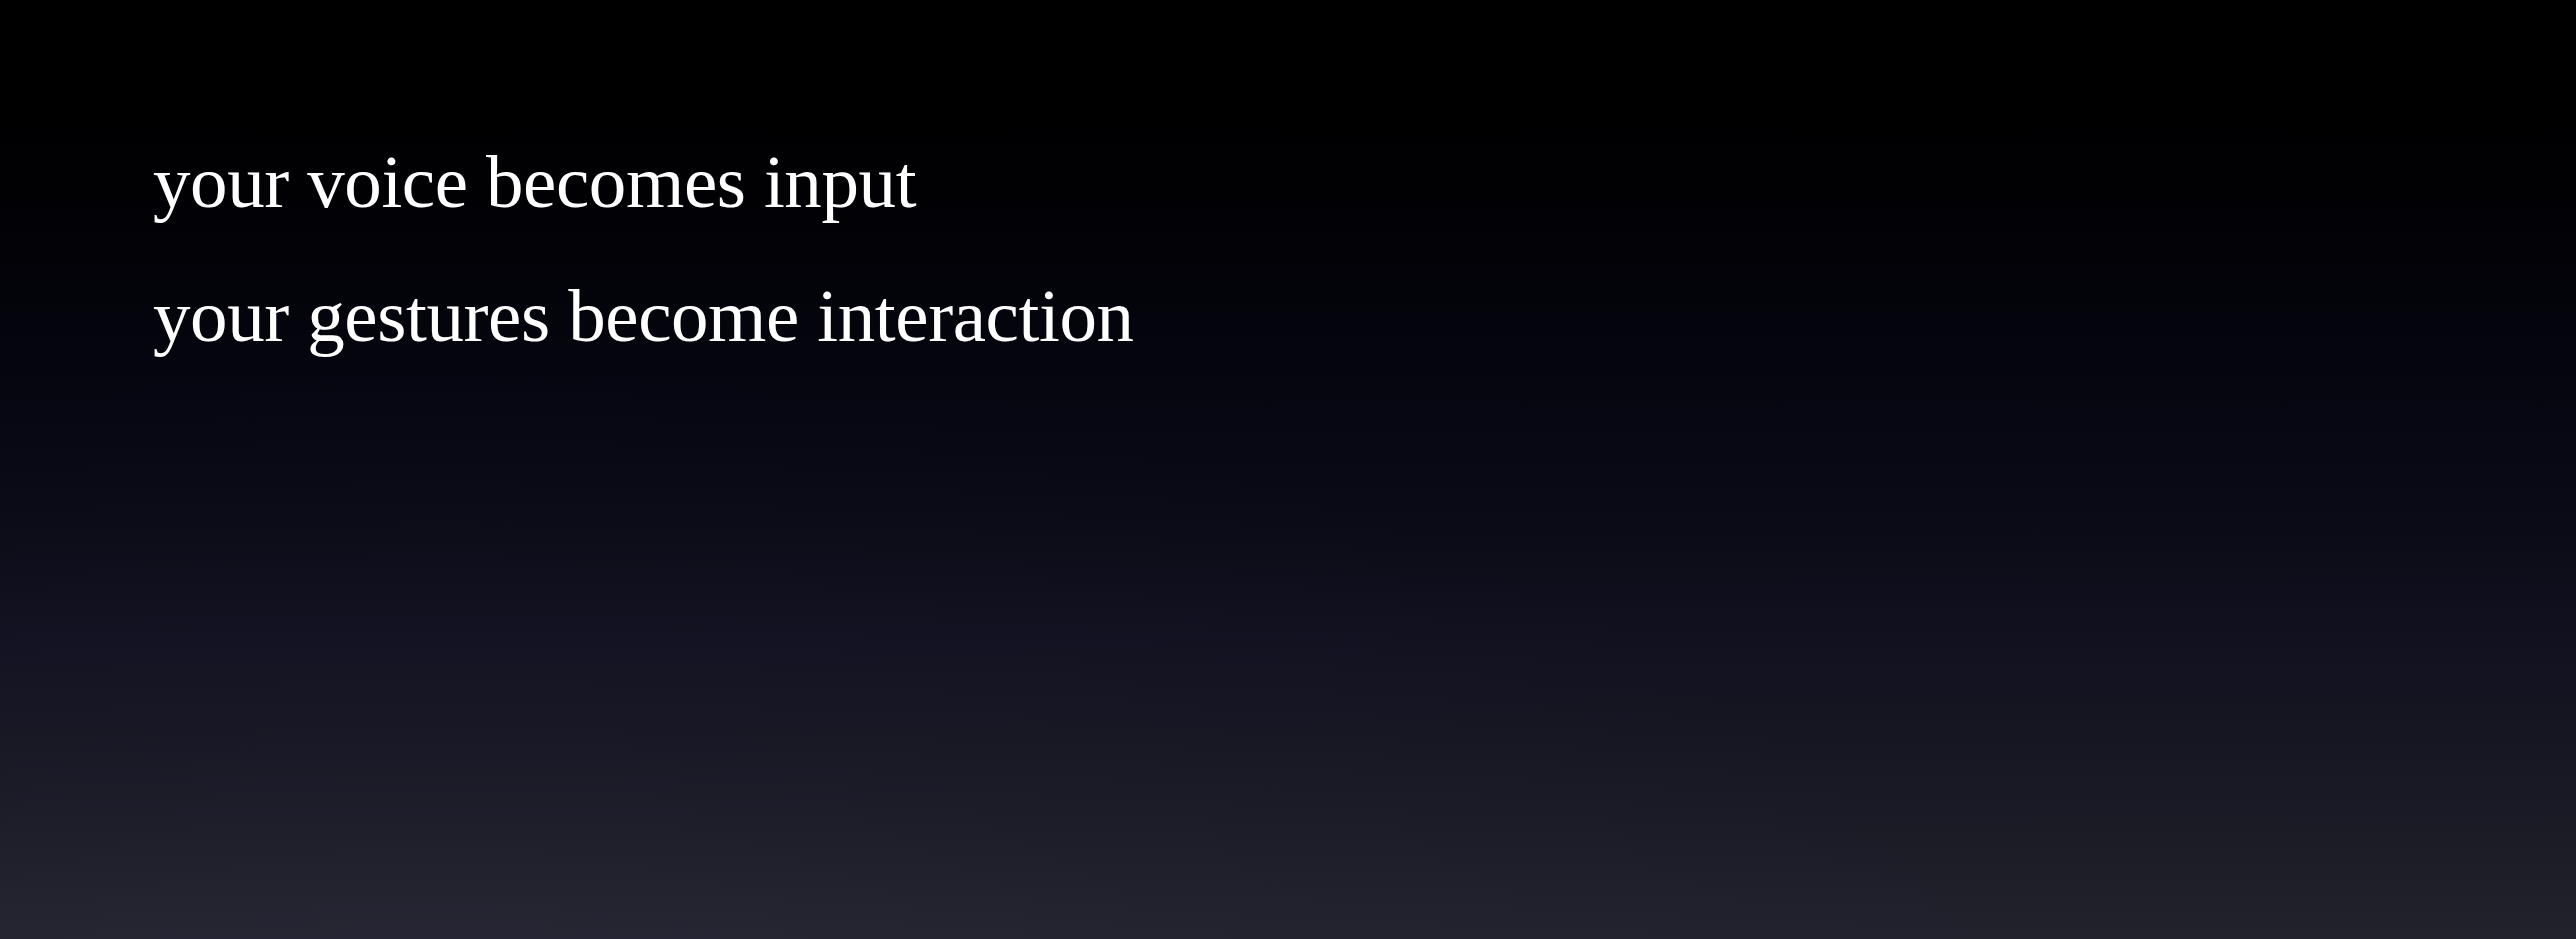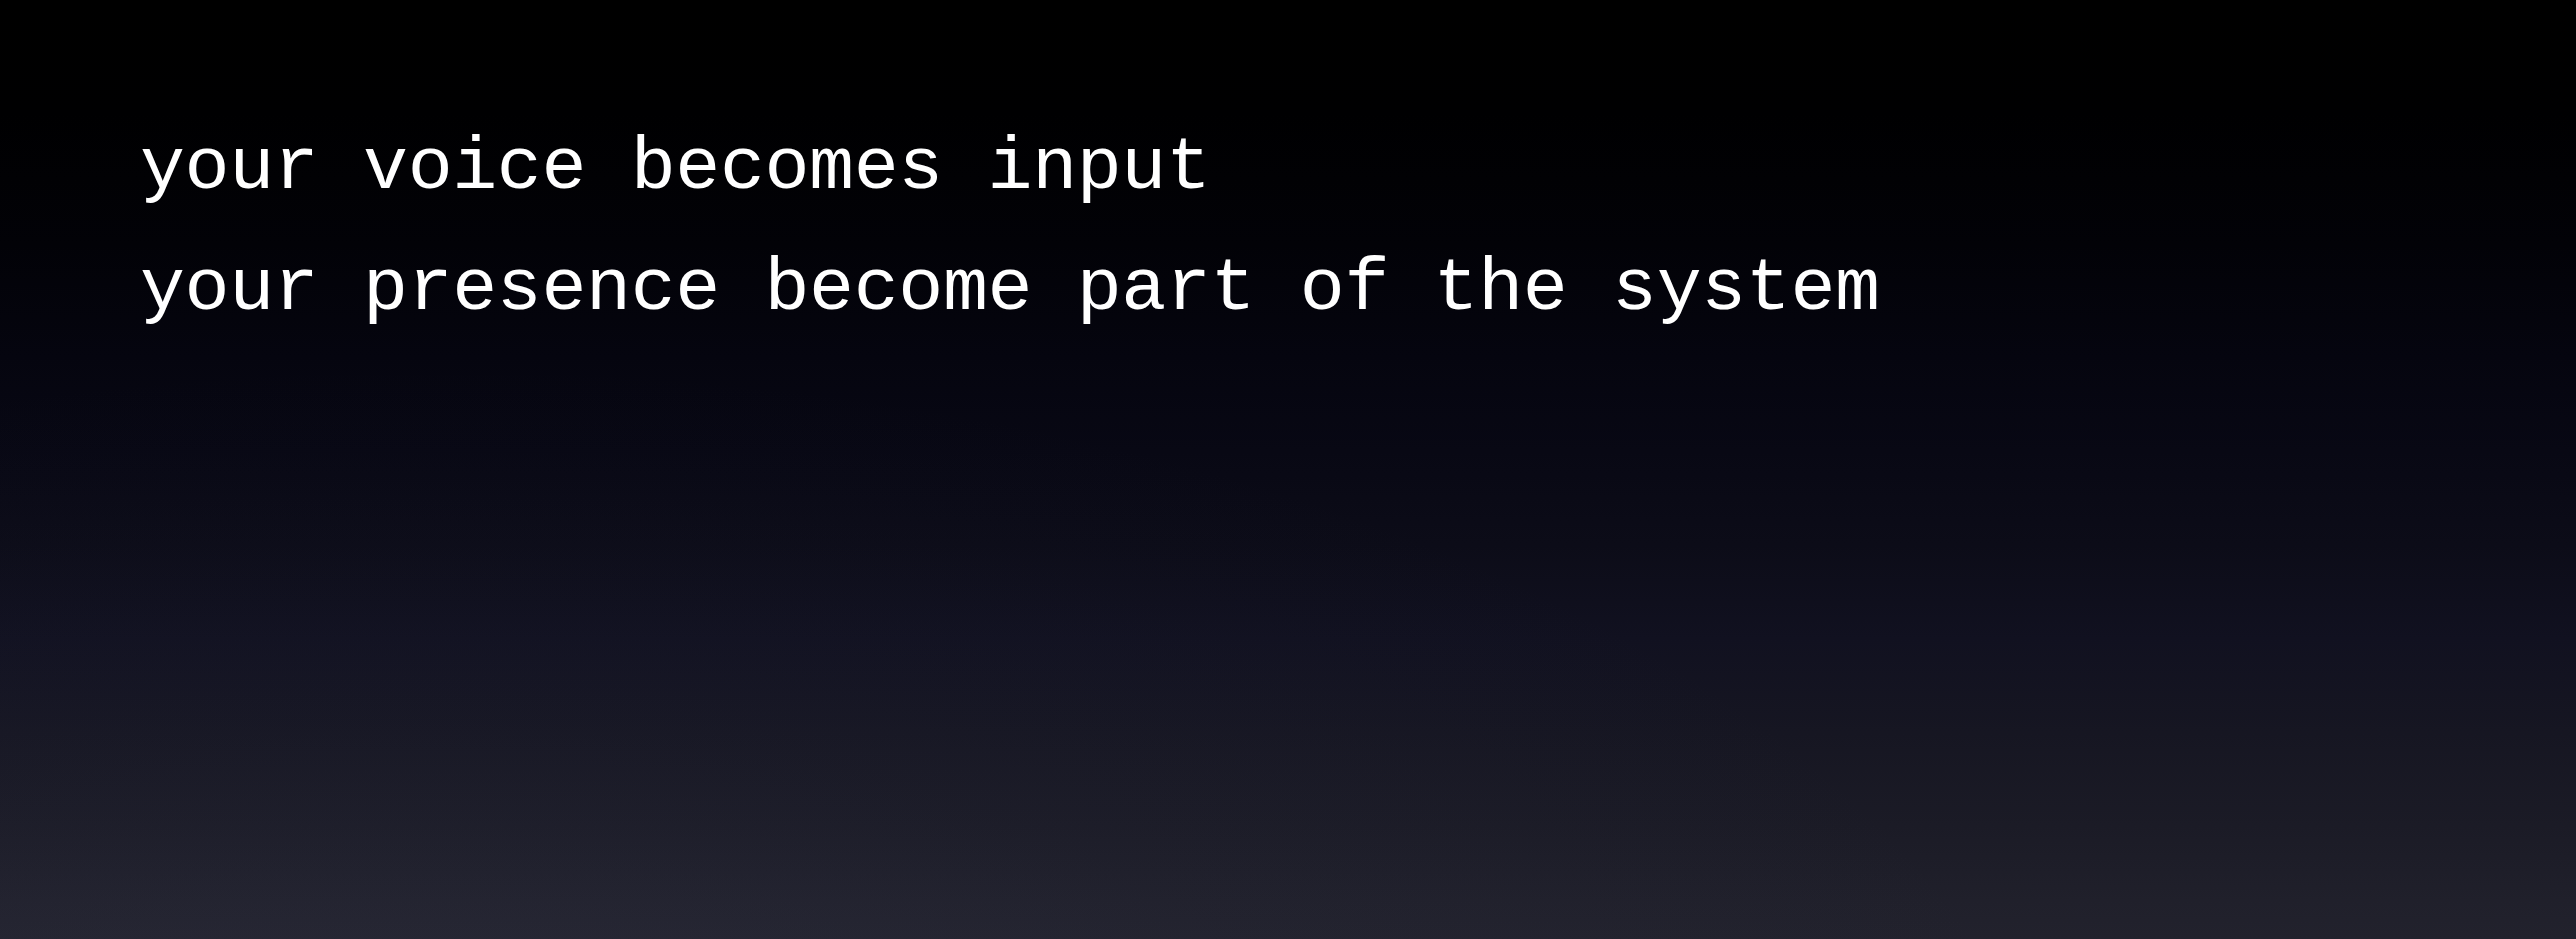--- a/index.html
+++ b/index.html
@@ -50,40 +50,40 @@
   }
 
   #text-block {
     position: absolute;
     left: 136px;
     top: 106px;
     z-index: 2;
   }
 
   .slide-line {
-    font-family: Liberation Mono, monospace;
+    font-family: Liberation Serif, serif;
     font-weight: 300;
     font-size: 75px;
     line-height: 117px;
     letter-spacing: -0.4px;
     color: #ffffff;
     white-space: nowrap;
-    margin: 4px;
+    margin: 17px;
     -webkit-font-smoothing: antialiased;
   }
 </style>
 </head>
 <body>
 
 <div id="slide">
 
   <div id="text-block">
 
     <p class="slide-line">your voice becomes input</p>
 
+    <p class="slide-line">your gestures become interaction</p>
 
-    <p class="slide-line">your presence become part of the system</p>
 
 
   </div>
 
 </div>
 
 
 </body></html>

